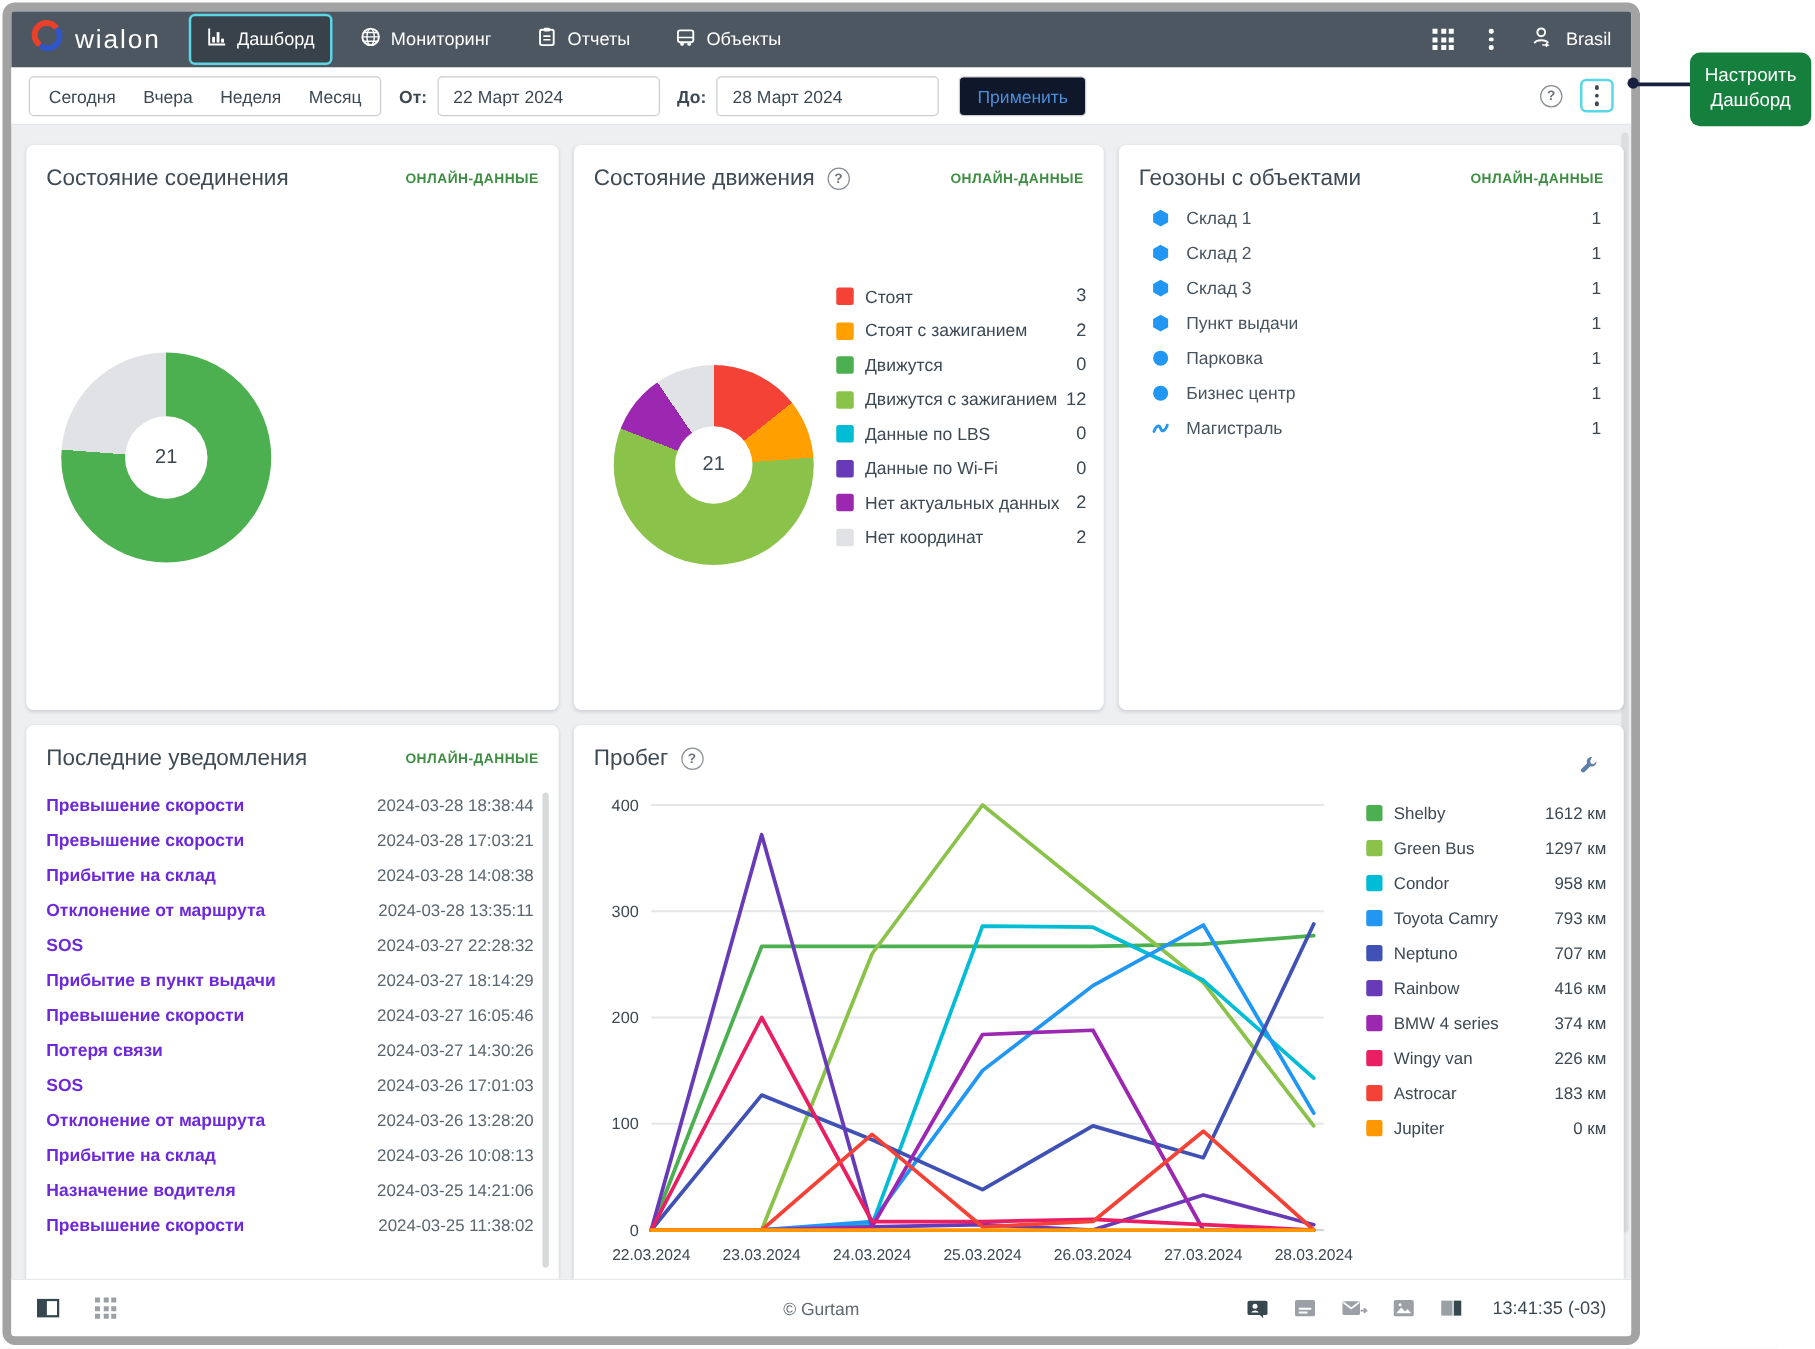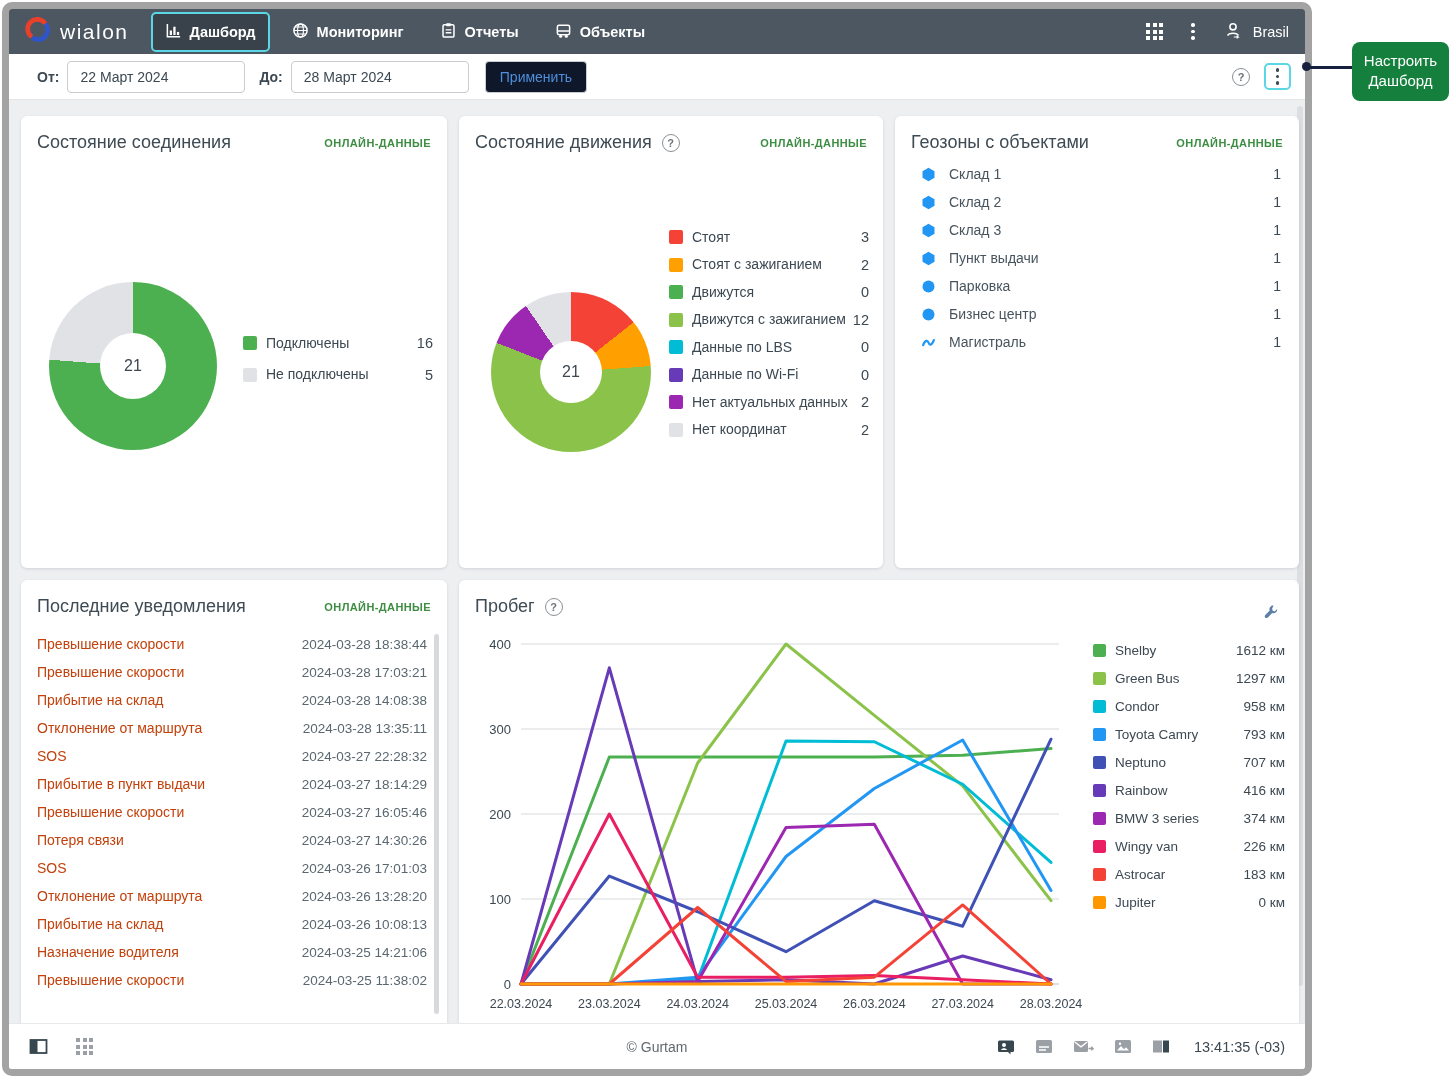--- a/index.html
+++ b/index.html
@@ -12,21 +12,21 @@
        border:7px solid #a3a3a3;border-radius:10px;background:#edeff1;
        display:flex;flex-direction:column;overflow:hidden;}
 
   
   .navbar{height:45px;background:#4d5761;display:flex;align-items:center;
           padding:0 16px;flex:none;}
   .logo{display:flex;align-items:center;gap:9px;cursor:pointer;}
   .logo-text{color:#fff;font-size:21px;letter-spacing:1.5px;}
   .tabs{display:flex;align-items:center;margin-left:22px;gap:8px;}
   .tab{display:flex;align-items:center;gap:8px;color:#fff;font-size:14.5px;
-       font-weight:700;padding:8px 12px;cursor:pointer;border:2px solid transparent;}
+       font-weight:400;padding:8px 12px;cursor:pointer;border:2px solid transparent;}
   .tab.active{background:#39424b;border:2px solid #5bd6e4;border-radius:5px;}
   .nav-right{margin-left:auto;display:flex;align-items:center;gap:26px;}
   .grid9{display:grid;grid-template-columns:repeat(3,4px);gap:2.5px;cursor:pointer;}
   .grid9 i{width:4px;height:4px;background:#fff;display:block;}
   .grid9.gray i{background:#9aa0a6;}
   .kebab{display:flex;flex-direction:column;gap:3px;cursor:pointer;padding:2px;}
   .kebab i{width:3.5px;height:3.5px;border-radius:50%;background:#fff;display:block;}
   .kebab.dark i{background:#3c4852;}
   .user{display:flex;align-items:center;gap:10px;cursor:pointer;}
   .user-name{color:#fff;font-size:14.5px;}
@@ -81,21 +81,21 @@
   .lg-val{font-size:14.5px;color:#3c4852;margin-left:6px;}
 
   .geo-list{position:absolute;left:26px;right:18px;top:44px;}
   .geo-row{display:flex;align-items:center;height:28px;cursor:pointer;}
   .geo-icon{width:15px;height:15px;flex:none;display:flex;align-items:center;}
   .geo-name{margin-left:13px;flex:1;font-size:14px;color:#47545e;}
   .geo-count{font-size:14px;color:#3c4852;}
 
   .notif-list{position:absolute;left:16px;right:20px;top:50px;}
   .notif-row{display:flex;align-items:center;height:28px;}
-  .notif-text{flex:1;font-size:14px;color:#c2410c;}
+  .notif-text{flex:1;font-size:14px;color:#6d28d9;font-weight:bold;}
   .notif-time{font-size:13.5px;color:#5a676f;}
   .notif-scroll{position:absolute;right:8px;top:54px;width:5px;height:380px;
                 background:#d7d9db;border-radius:3px;}
 
   #mileage-chart{position:absolute;left:8px;top:52px;}
   #mileage-legend{position:absolute;right:14px;top:56px;width:192px;display:flex;
                   flex-direction:column;}
   .ml-row{display:flex;align-items:center;height:28px;}
   .ml-sq{width:13px;height:13px;border-radius:2px;flex:none;}
   .ml-name{margin-left:9px;flex:1;font-size:13.5px;color:#3c4852;}
@@ -203,20 +203,26 @@
               <path d="M4.6 15.6c1.2-3.2 9.6-3.2 10.8 0" fill="none" stroke="#fff" stroke-width="1.6"></path>
               <path d="M10.8 17h4.4l-1.5-1.4M15.2 17l-1.5 1.4" fill="none" stroke="#fff" stroke-width="1.2"></path>
             </svg>
         </span>
         <span class="user-name">Brasil</span>
       </div>
     </div>
   </header>
 
   <div class="filterbar">
+    <div class="presets">
+      <span class="preset">Сегодня</span>
+      <span class="preset">Вчера</span>
+      <span class="preset">Неделя</span>
+      <span class="preset">Месяц</span>
+    </div>
     <span class="fb-label">От:</span>
     <input class="date-input" value="22 Март 2024" style="">
     <span class="fb-label">До:</span>
     <input class="date-input" value="28 Март 2024" style="">
     <button class="apply">Применить</button>
     <div class="fb-right">
       <span class="help">?</span>
       <span class="kebab-btn">
         <span class="kebab dark">
             <i></i>
@@ -231,32 +237,20 @@
     <div class="content-scrollthumb"></div>
 
     <section class="card" id="card-connection">
       <div class="card-head">
         <span class="card-title">Состояние соединения</span>
         <span class="badge">ОНЛАЙН-ДАННЫЕ</span>
       </div>
       <div class="donut" id="conn-donut" style="background: conic-gradient(rgb(76, 175, 80) 0deg, rgb(76, 175, 80) 274.286deg, rgb(225, 226, 230) 274.286deg, rgb(225, 226, 230) 360deg);">
         <div class="donut-hole">21</div>
       </div>
-      <div class="legend" id="conn-legend">
-          <div class="lg-row">
-            <span class="lg-sq" style="background:#4caf50"></span>
-            <span class="lg-label">Подключены</span>
-            <span class="lg-val">16</span>
-          </div>
-          <div class="lg-row">
-            <span class="lg-sq" style="background:#e1e2e6"></span>
-            <span class="lg-label">Не подключены</span>
-            <span class="lg-val">5</span>
-          </div>
-        </div>
     </section>
 
     <section class="card" id="card-movement">
       <div class="card-head">
         <span class="card-title">Состояние движения</span>
         <span class="help">?</span>
         <span class="badge">ОНЛАЙН-ДАННЫЕ</span>
       </div>
       <div class="donut" id="move-donut" style="background: conic-gradient(rgb(244, 67, 54) 0deg, rgb(244, 67, 54) 51.4286deg, rgb(255, 160, 0) 51.4286deg, rgb(255, 160, 0) 85.7143deg, rgb(139, 195, 74) 85.7143deg, rgb(139, 195, 74) 291.429deg, rgb(156, 39, 176) 291.429deg, rgb(156, 39, 176) 325.714deg, rgb(225, 226, 230) 325.714deg, rgb(225, 226, 230) 360deg);">
         <div class="donut-hole">21</div>
@@ -504,21 +498,21 @@
             <span class="ml-name">Neptuno</span>
             <span class="ml-val">707 км</span>
           </div>
           <div class="ml-row">
             <span class="ml-sq" style="background:#673ab7"></span>
             <span class="ml-name">Rainbow</span>
             <span class="ml-val">416 км</span>
           </div>
           <div class="ml-row">
             <span class="ml-sq" style="background:#9c27b0"></span>
-            <span class="ml-name">BMW 3 series</span>
+            <span class="ml-name">BMW 4 series</span>
             <span class="ml-val">374 км</span>
           </div>
           <div class="ml-row">
             <span class="ml-sq" style="background:#e91e63"></span>
             <span class="ml-name">Wingy van</span>
             <span class="ml-val">226 км</span>
           </div>
           <div class="ml-row">
             <span class="ml-sq" style="background:#f44336"></span>
             <span class="ml-name">Astrocar</span>

